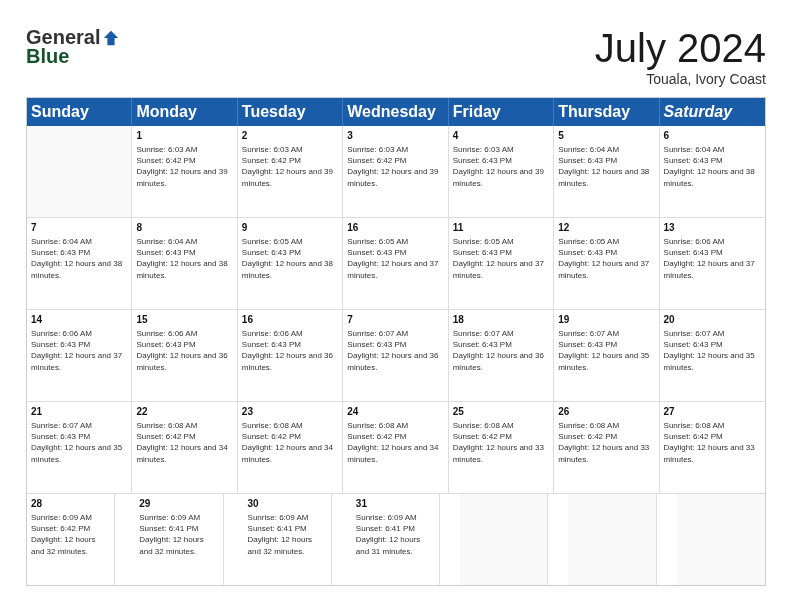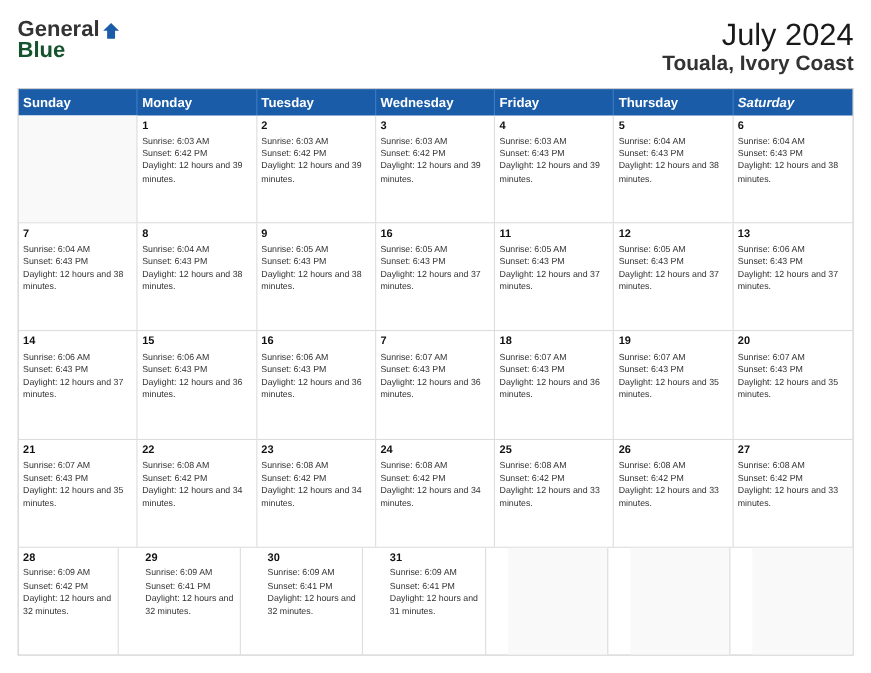--- a/index.html
+++ b/index.html
@@ -6,21 +6,21 @@
     body {
       font-family: Arial, sans-serif;
       background: #fff;
       width: 792px;
       height: 612px;
       overflow: hidden;
     }
     .page {
       width: 792px;
       height: 612px;
-      padding: 16px;
+      padding: 26px;
       display: flex;
       flex-direction: column;
     }
     .header {
       display: flex;
       justify-content: space-between;
       align-items: flex-start;
       margin-bottom: 10px;
     }
     .logo {
@@ -42,43 +42,42 @@
     }
     .logo-icon {
       width: 18px;
       height: 18px;
       margin-left: 2px;
     }
     .title-block {
       text-align: right;
     }
     .month-title {
-      font-size: 28px;
+      font-size: 40px;
       color: #1a1a1a;
       font-weight: normal;
     }
     .location {
-      font-size: 19px;
-      color: #333;
-      font-weight: bold;
+      font-size: 14px;
+      color: #333;
     }
     .calendar {
       flex: 1;
       display: flex;
       flex-direction: column;
       border: 1px solid #ccc;
     }
     .cal-header-row {
       display: grid;
       grid-template-columns: repeat(7, 1fr);
       background: #1a5ca8;
     }
     .cal-header-cell {
       color: #fff;
-      font-size: 12px;
+      font-size: 16px;
       font-weight: bold;
       padding: 5px 4px;
       text-align: left;
       border-right: 1px solid #3a7cc8;
     }
     .cal-header-cell:last-child {
       border-right: none;
       font-style: italic;
     }
     .cal-body {

